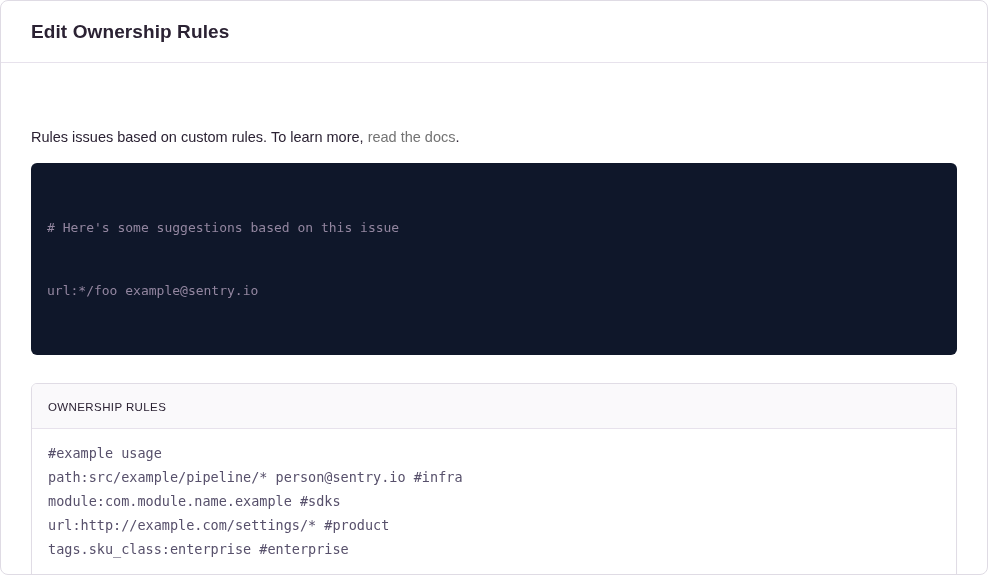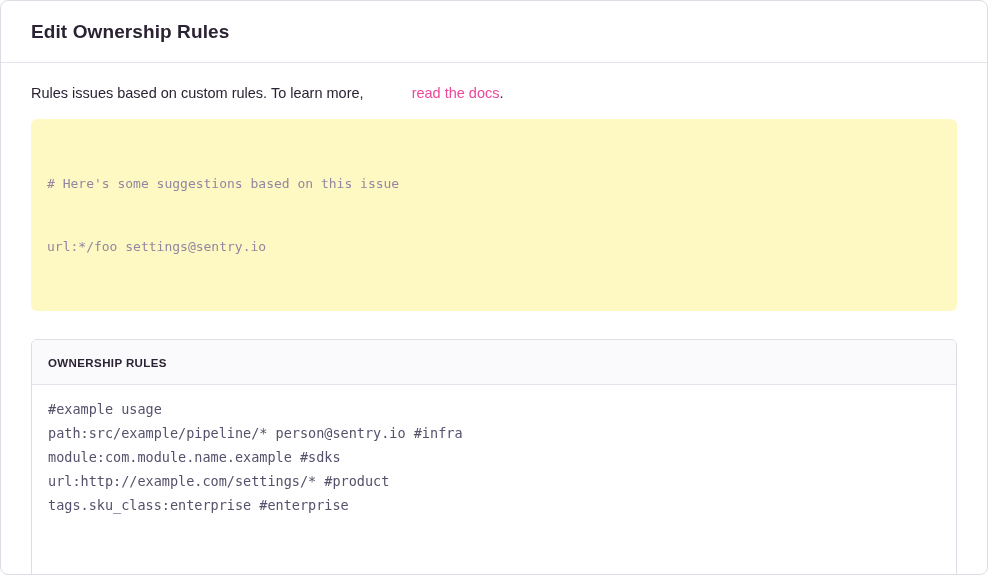--- a/index.html
+++ b/index.html
@@ -10,20 +10,21 @@
   }
   .modal {
     width: 988px;
     height: 575px;
     background: #ffffff;
     border: 1px solid #dfdbe4;
     border-radius: 8px;
     display: flex;
     flex-direction: column;
     overflow: hidden;
+    gap: 44px;
   }
   .modal-header {
     flex: 0 0 62px;
     display: flex;
     align-items: center;
     padding: 0 30px;
     border-bottom: 1px solid #e7e2ec;
   }
   .modal-title {
     font-size: 19px;
@@ -34,27 +35,26 @@
   .modal-body {
     flex: 1 1 auto;
     padding: 22px 30px 0 30px;
   }
   .description {
     font-size: 14.5px;
     color: #2b2233;
     margin-bottom: 18px;
   }
   .docs-link {
-    color: #ec4899;
+    color: #737373;
     text-decoration: none;
     cursor: pointer;
-    margin-left: 44px;
   }
   .suggestions {
-    background: #fef9c3;
+    background: #0f172a;
     border-radius: 6px;
     padding: 12px 16px;
     font-family: "DejaVu Sans Mono", monospace;
     font-size: 13px;
     line-height: 21px;
     color: #9386a0;
     margin-bottom: 28px;
     white-space: pre;
     overflow: hidden;
   }
@@ -65,21 +65,21 @@
     box-shadow: 0 2px 1px rgba(43, 34, 51, 0.04);
     overflow: hidden;
   }
   .panel-header {
     background: #faf9fb;
     border-bottom: 1px solid #e7e2ec;
     padding: 13px 16px;
   }
   .panel-header-label {
     font-size: 11.5px;
-    font-weight: bold;
+    font-weight: normal;
     letter-spacing: 0.4px;
     color: #2b2233;
     text-transform: uppercase;
   }
   .rules-textarea {
     display: block;
     width: 100%;
     height: 218px;
     border: none;
     outline: none;
@@ -102,21 +102,21 @@
   <div class="modal-header">
     <h2 class="modal-title">Edit Ownership Rules</h2>
   </div>
 
   <div class="modal-body">
 
     <p class="description"><span>Rules issues based on custom rules. To learn more, </span><a class="docs-link">read the docs</a><span>.</span></p>
 
     <div class="suggestions">
       <div># Here's some suggestions based on this issue</div>
-      <div>url:*/foo settings@sentry.io</div>
+      <div>url:*/foo example@sentry.io</div>
     </div>
 
     <div class="panel">
       <div class="panel-header">
         <span class="panel-header-label">OWNERSHIP RULES</span>
       </div>
       <textarea class="rules-textarea" spellcheck="false" style="">#example usage
 path:src/example/pipeline/* person@sentry.io #infra
 module:com.module.name.example #sdks
 url:http://example.com/settings/* #product

